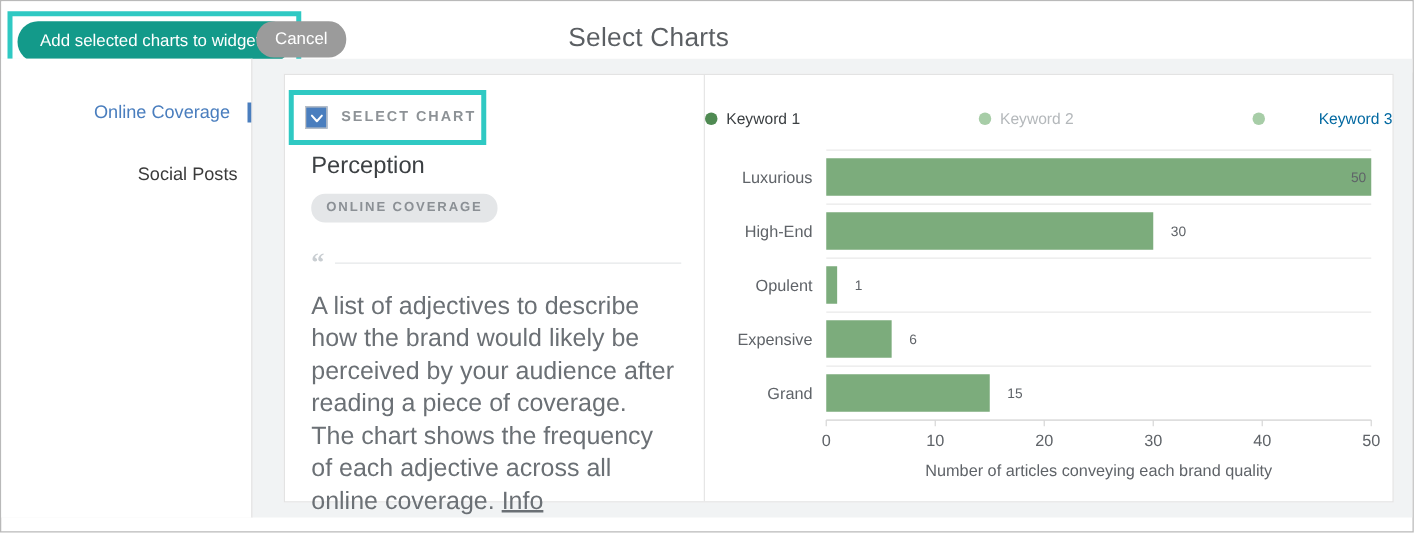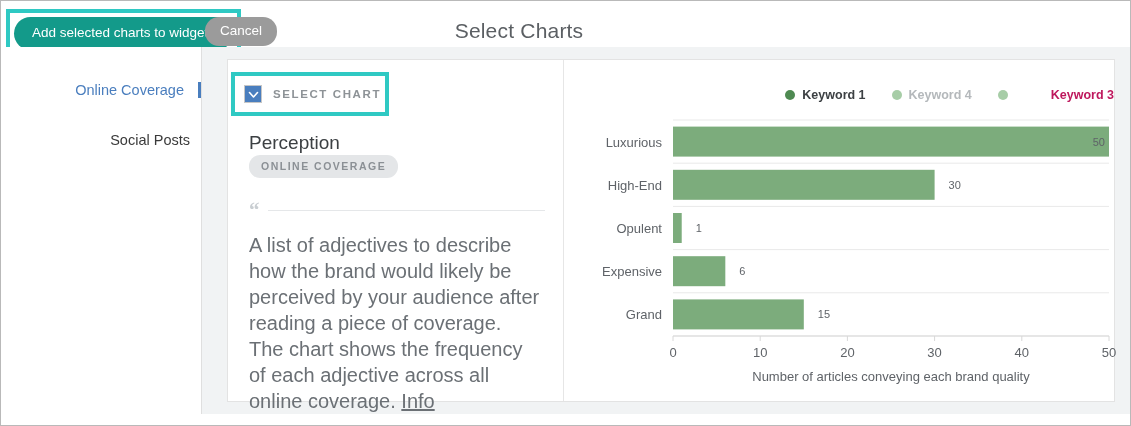--- a/index.html
+++ b/index.html
@@ -123,21 +123,20 @@
   .cards {
     position: absolute;
     left: 226px;
     top: 12px;
     width: 888px;
     height: 343px;
     background: #ffffff;
     border: 1px solid #e3e3e3;
     box-sizing: border-box;
     display: flex;
-    gap: 12px;
   }
   .card-left {
     position: relative;
     width: 336px;
     border-right: 1px solid #e6e6e6;
     box-sizing: border-box;
     padding: 14px 20px 0 20px;
   }
   .card-right {
     position: relative;
@@ -179,21 +178,20 @@
     font-weight: bold;
     white-space: nowrap;
   }
 
   .chart-name {
     position: absolute;
     left: 21px;
     top: 62px;
     font-size: 19px;
     color: #3c4043;
-    margin-top: 10px;
   }
   .badge {
     position: absolute;
     left: 21px;
     top: 95px;
     background: #e4e6e8;
     border-radius: 11px;
     padding: 5px 12px 6px 12px;
     font-size: 10.5px;
     letter-spacing: 1.5px;
@@ -237,23 +235,22 @@
     text-decoration: underline;
   }
 
   
   .legend {
     position: absolute;
     left: 0;
     top: 28px;
     width: 100%;
     display: flex;
-    justify-content: flex-end;
+    justify-content: space-between;
     gap: 26px;
-    font-weight: bold;
   }
   .legend-item {
     display: flex;
     align-items: center;
     font-size: 12.5px;
     cursor: pointer;
   }
   .legend-dot {
     width: 10px;
     height: 10px;
@@ -323,25 +320,25 @@
       </div>
 
       <div class="card-right">
         <div class="legend">
             <div class="legend-item">
               <span class="legend-dot" style="background: rgb(79, 138, 82);"></span>
               <span style="color: rgb(60, 64, 67);">Keyword 1</span>
             </div>
             <div class="legend-item">
               <span class="legend-dot" style="background: rgb(167, 205, 167);"></span>
-              <span style="color: rgb(180, 184, 187);">Keyword 4</span>
+              <span style="color: rgb(180, 184, 187);">Keyword 2</span>
             </div>
             <div class="legend-item">
               <span class="legend-dot" style="background: rgb(167, 205, 167);"></span>
-              <span style="color: #be185d; margin-left: 36px;">Keyword 3</span>
+              <span style="color: #0369a1; margin-left: 36px;">Keyword 3</span>
             </div>
           </div>
         <div class="plot">
             <svg width="545" height="280">
               <line x1="97" x2="533" y1="8" y2="8" stroke="#e9e9e9" stroke-width="1"></line>
               <line x1="97" x2="533" y1="51.2" y2="51.2" stroke="#e9e9e9" stroke-width="1"></line>
               <line x1="97" x2="533" y1="94.4" y2="94.4" stroke="#e9e9e9" stroke-width="1"></line>
               <line x1="97" x2="533" y1="137.60000000000002" y2="137.60000000000002" stroke="#e9e9e9" stroke-width="1"></line>
               <line x1="97" x2="533" y1="180.8" y2="180.8" stroke="#e9e9e9" stroke-width="1"></line>
               <line x1="97" x2="533" y1="224" y2="224" stroke="#e9e9e9" stroke-width="1"></line>

